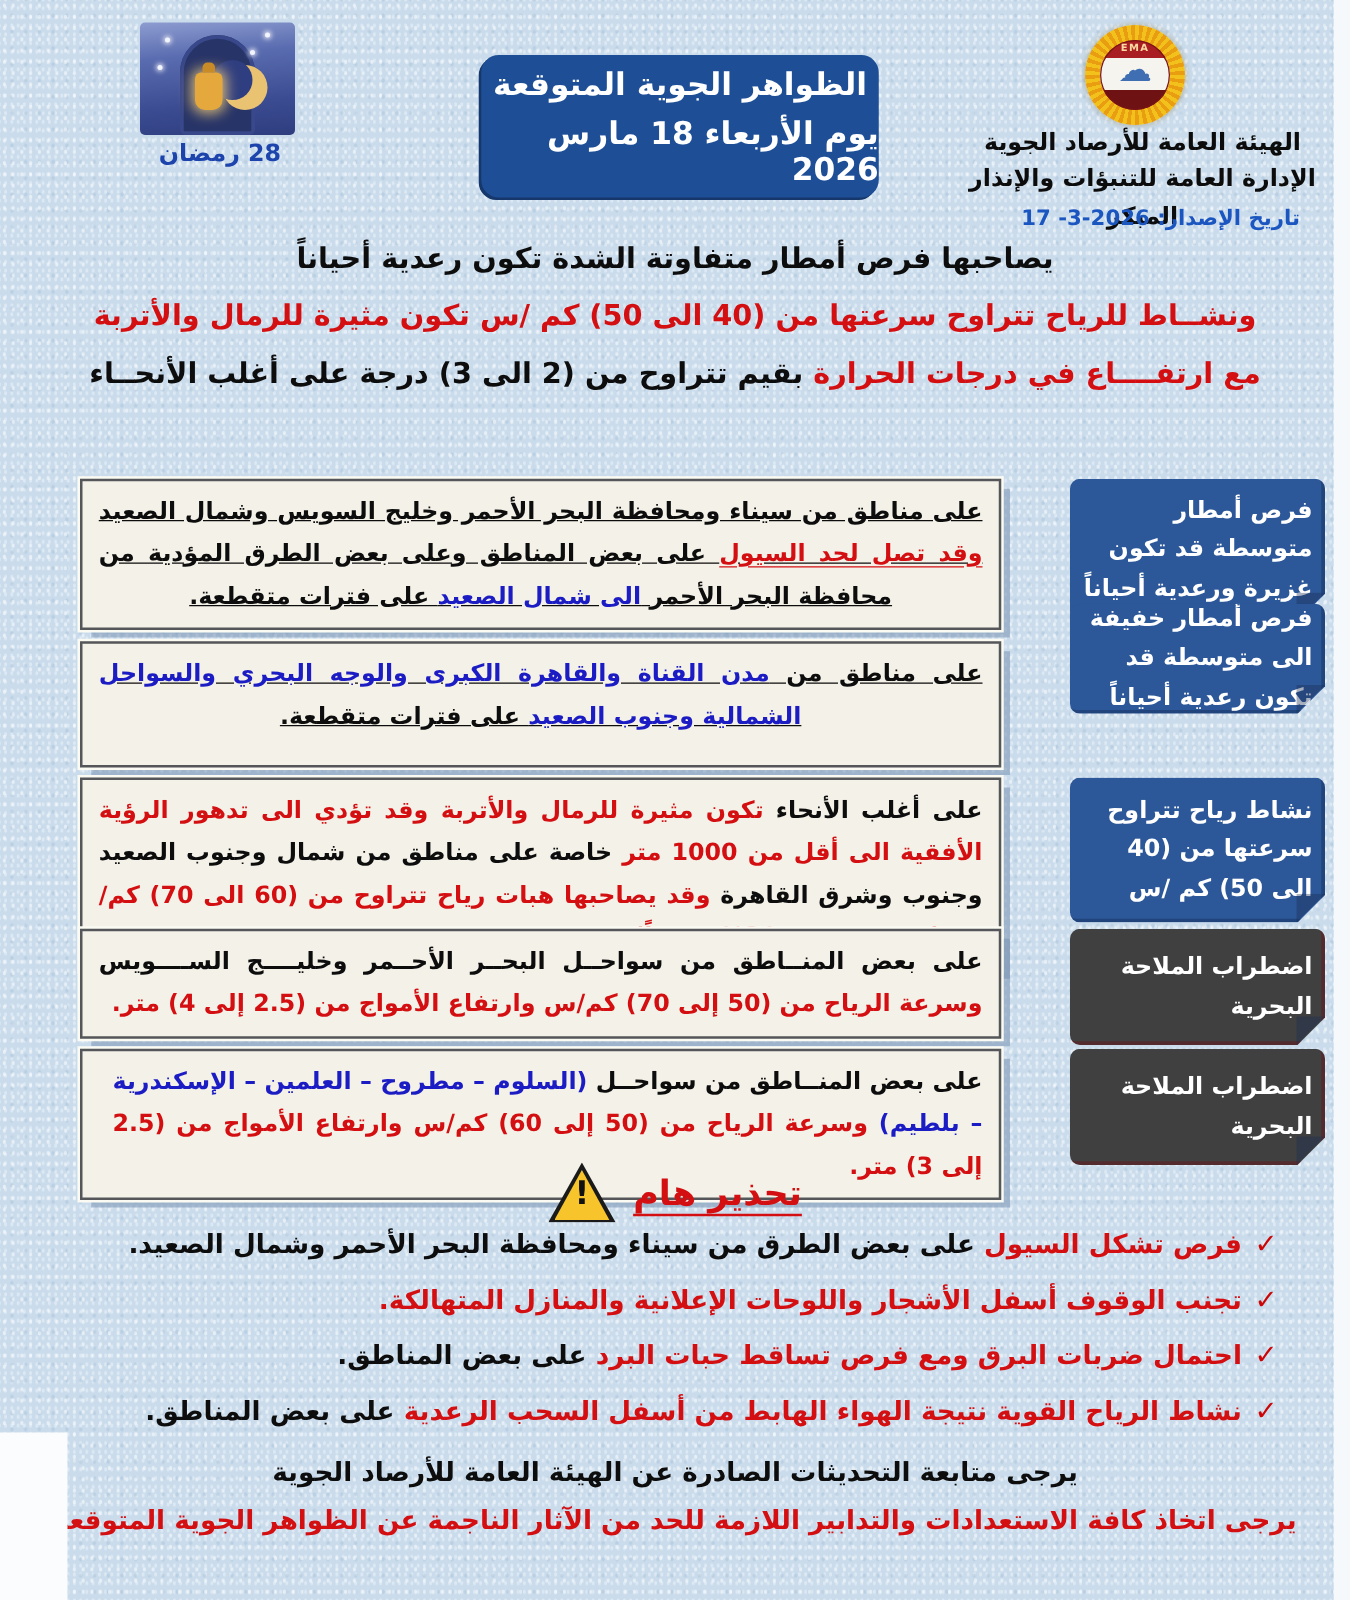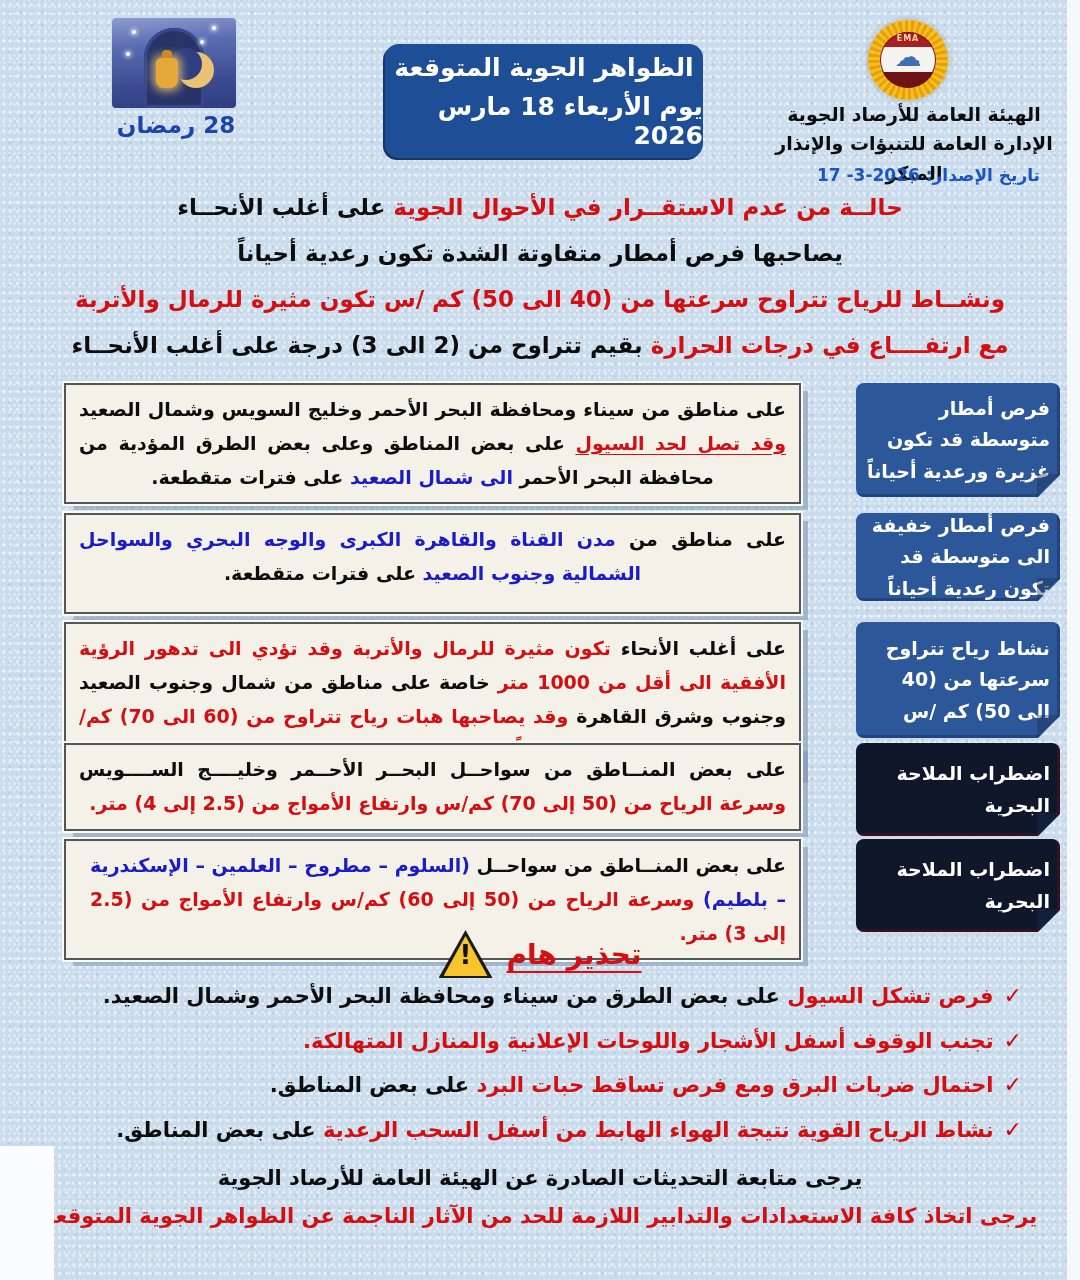--- a/index.html
+++ b/index.html
@@ -21,21 +21,21 @@
   .ramadan-img{left:112px;top:18px;width:124px;height:90px;border-radius:4px;
     background:linear-gradient(175deg,#8d9cd0 0%,#5a6cb0 30%,#3c4c92 70%,#2e3d7e 100%);overflow:hidden;}
   .arch{position:absolute;left:32px;top:10px;width:60px;height:80px;background:#273468;
     border-radius:30px 30px 4px 4px;box-shadow:inset 0 0 0 3px #39488a;}
   .crescent{position:absolute;left:66px;top:34px;width:36px;height:36px;border-radius:50%;background:#e9c372;}
   .crescent-hole{position:absolute;left:58px;top:30px;width:32px;height:32px;border-radius:50%;background:#2f3e80;}
   .lantern{position:absolute;left:44px;top:40px;width:22px;height:30px;background:#e5a83d;
     border-radius:5px 5px 8px 8px;box-shadow:0 0 10px 3px rgba(250,210,120,.8);}
   .lantern:before{content:"";position:absolute;left:6px;top:-8px;width:10px;height:8px;background:#c98a28;border-radius:4px 4px 0 0;}
   .star{position:absolute;width:4px;height:4px;border-radius:50%;background:#f2f4ff;box-shadow:0 0 4px 1px rgba(255,255,255,.9);}
-  .ramadan-caption{left:96px;top:112px;width:160px;text-align:center;color:#1d44ad;font-size:23px;}
+  .ramadan-caption{left:96px;top:112px;width:160px;text-align:center;color:#1d44ad;font-size:19px;}
 
   .title-box{left:385px;top:44px;width:318px;height:114px;background:#1e4f96;border-radius:14px;
     display:flex;flex-direction:column;justify-content:center;align-items:center;gap:10px;
     color:#fff;font-size:25px;box-shadow:-2px 2px 0 #16376b;}
 
   .logo{left:868px;top:20px;width:80px;height:80px;border-radius:50%;
     background:repeating-conic-gradient(#f3c11c 0deg 5deg,#e99d10 5deg 10deg);
     display:flex;align-items:center;justify-content:center;box-shadow:0 0 6px rgba(120,90,10,.4);}
   .logo-inner{width:56px;height:56px;border-radius:50%;position:relative;overflow:hidden;
     background:linear-gradient(180deg,#a81e22 0%,#a81e22 26%,#f5f4ef 26%,#f5f4ef 72%,#6e1214 72%,#6e1214 100%);
@@ -52,29 +52,29 @@
   .t-red{color:#d40f12;}
   .t-black{color:#0d0d0d;}
   .t-blue{color:#1c1cc4;}
   .t-red-u{color:#d40f12;text-decoration:underline;text-underline-offset:4px;}
 
   
   .content-box{left:64px;width:737px;background:#f4f2e8;border:2px solid #54565a;
     box-shadow:0 0 0 2px #fbfbf3, 8px 7px 0 -1px rgba(122,147,178,.55);
     padding:8px 13px;box-sizing:border-box;font-size:19px;line-height:1.78;
     text-align:justify;color:#0d0d0d;}
-  .last-center{text-align-last:center;}
+  .last-center{text-align-last:center;text-decoration:underline;}
   .side-label{left:820px;width:204px;color:#fff;font-size:19px;line-height:1.65;
     display:flex;align-items:center;justify-content:center;padding:6px 10px;box-sizing:border-box;
     border-radius:8px;
     clip-path:polygon(0 0,100% 0,100% calc(100% - 22px),calc(100% - 22px) 100%,0 100%);margin-left:36px;}
   .side-label:after{content:"";position:absolute;right:0;bottom:0;width:23px;height:23px;
     background:rgba(25,45,85,.38);clip-path:polygon(0 0,100% 0,0 100%);}
   .lbl-blue{background:#2c5798;box-shadow:inset -3px -3px 0 rgba(15,35,75,.35);}
-  .lbl-red{background:#0f172a;box-shadow:inset -3px -3px 0 rgba(120,5,15,.35);}
+  .lbl-red{background:#404040;box-shadow:inset -3px -3px 0 rgba(120,5,15,.35);}
 
   
   .warn-head{left:0;top:930px;width:1080px;display:flex;justify-content:center;align-items:center;gap:14px;}
   .warn-title{color:#d40f12;font-size:28px;text-decoration:underline;text-underline-offset:7px;text-decoration-thickness:2px;}
   .warn-tri{width:54px;height:48px;background:#1a1a1a;clip-path:polygon(50% 0,100% 100%,0 100%);position:relative;}
   .warn-tri-in{position:absolute;left:5px;top:6px;width:44px;height:40px;background:#f8c42b;clip-path:polygon(50% 0,100% 100%,0 100%);}
   .warn-tri-bang{position:absolute;left:0;top:12px;width:54px;text-align:center;color:#111;font-size:26px;line-height:1;}
   .bullets{right:58px;top:978px;width:980px;font-size:21px;line-height:1.62;text-align:right;}
   .bullet{margin-bottom:9px;}
   .bullet .mark{color:#cc0606;margin-left:10px;font-size:22px;}
@@ -118,35 +118,34 @@
 
 <div class="abs agency-block">
   <div>الهيئة العامة للأرصاد الجوية</div>
   <div>الإدارة العامة للتنبؤات والإنذار المبكر</div>
 </div>
 <div class="abs issue-lines">
   <div><span>تاريخ الإصدار:</span> <span dir="ltr">17 -3-2026</span></div>
 </div>
 
 <div class="abs headline">
-  <div class="hl"><span class="t-red">حالــة من عدم الاستقــرار في الأحوال الجوية</span><span class="t-black"> على أغلب الأنحــاء</span></div>
   <div class="hl t-black">يصاحبها فرص أمطار متفاوتة الشدة تكون رعدية أحياناً</div>
   <div class="hl t-red">ونشــاط للرياح تتراوح سرعتها من (40 الى 50) كم /س تكون مثيرة للرمال والأتربة</div>
   <div class="hl"><span class="t-red">مع ارتفــــاع في درجات الحرارة </span><span class="t-black">بقيم تتراوح من (2 الى 3) درجة على أغلب الأنحــاء</span></div>
 </div>
 
 <div class="abs content-box last-center" style="top:383px;min-height:117px;">
   <span class="t-black">على مناطق من سيناء ومحافظة البحر الأحمر وخليج السويس وشمال الصعيد </span><span class="t-red-u">وقد تصل لحد السيول</span><span class="t-black"> على بعض المناطق وعلى بعض الطرق المؤدية من محافظة البحر الأحمر </span><span class="t-blue">الى شمال الصعيد</span><span class="t-black"> على فترات متقطعة.</span>
 </div>
 <div class="abs side-label lbl-blue" style="top:383px;height:114px;">فرص أمطار متوسطة قد تكون غزيرة ورعدية أحياناً</div>
 
 <div class="abs content-box last-center" style="top:513px;min-height:101px;">
   <span class="t-black">على مناطق من </span><span class="t-blue">مدن القناة والقاهرة الكبرى والوجه البحري والسواحل الشمالية وجنوب الصعيد</span><span class="t-black"> على فترات متقطعة.</span>
 </div>
-<div class="abs side-label lbl-blue" style="top:513px;height:88px;">فرص أمطار خفيفة الى متوسطة قد تكون رعدية أحياناً</div>
+<div class="abs side-label lbl-blue" style="top:483px;height:88px;">فرص أمطار خفيفة الى متوسطة قد تكون رعدية أحياناً</div>
 
 <div class="abs content-box" style="top:622px;min-height:113px;">
   <span class="t-black">على أغلب الأنحاء </span><span class="t-red">تكون مثيرة للرمال والأتربة وقد تؤدي الى تدهور الرؤية الأفقية الى أقل من 1000 متر </span><span class="t-black">خاصة على مناطق من شمال وجنوب الصعيد وجنوب وشرق القاهرة </span><span class="t-red">وقد يصاحبها هبات رياح تتراوح من (60 الى 70) كم/س (بنسبة حدوث 30% تقريباً).</span>
 </div>
 <div class="abs side-label lbl-blue" style="top:622px;height:116px;">نشاط رياح تتراوح سرعتها من (40 الى 50) كم /س</div>
 
 <div class="abs content-box" style="top:743px;min-height:88px;">
   <span class="t-black">على بعض المنــاطق من سواحــل البحــر الأحــمر وخليــــج الســــويس </span><span class="t-red">وسرعة الرياح من (50 إلى 70) كم/س وارتفاع الأمواج من (2.5 إلى 4) متر.</span>
 </div>
 <div class="abs side-label lbl-red" style="top:743px;height:93px;">اضطراب الملاحة البحرية</div>

